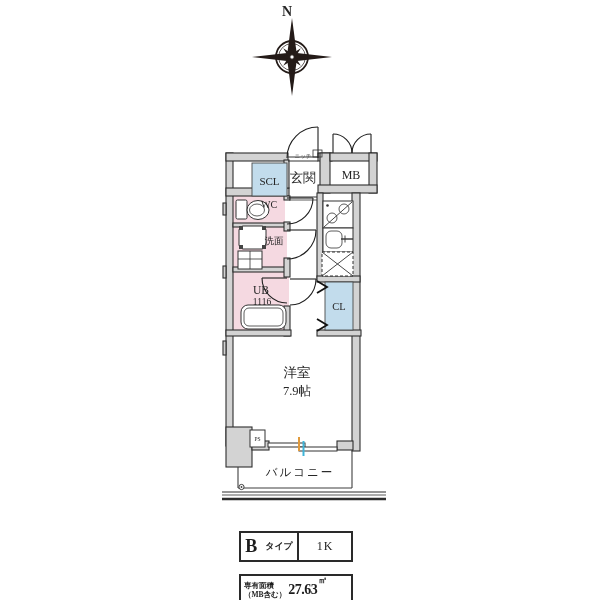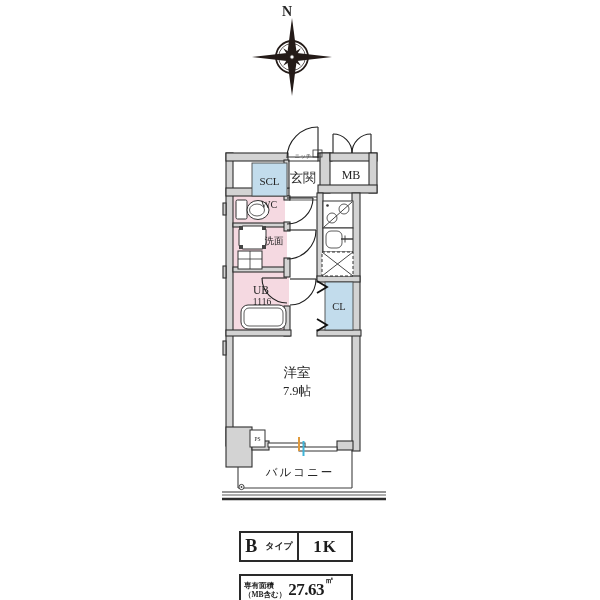--- a/index.html
+++ b/index.html
@@ -16,25 +16,25 @@
   .dash{fill:#ffffff;stroke:#333;stroke-width:1;stroke-dasharray:3 2;}
   .bline{stroke:#3f3f3f;stroke-width:1.1;fill:none;}
   .compass{fill:#241b18;}
   
   .spec{position:absolute;left:239px;top:531px;width:114px;color:#1c1c1c;}
   .spec .row{border:2px solid #2a2a2a;background:#fff;display:flex;align-items:stretch;box-sizing:border-box;}
   .spec .row1{height:31px;}
   .spec .row2{height:32px;margin-top:12px;align-items:center;padding:14px 3px;box-sizing:border-box;}
   .cell{display:flex;align-items:center;justify-content:center;}
   .cell-type{width:58px;border-right:2px solid #2a2a2a;box-sizing:border-box;}
-  .cell-layout{flex:1;font-weight:bold;font-size:17px;letter-spacing:1px;}
+  .cell-layout{flex:1;font-weight:normal;font-size:12px;letter-spacing:1px;}
   .t-big{font-size:18px;font-weight:bold;}
   .t-small{font-size:9px;font-weight:bold;margin-left:8px;}
   .area-label{font-size:7.5px;font-weight:bold;line-height:1.2;white-space:nowrap;}
-  .area-value{font-size:17px;font-weight:bold;margin-left:2px;letter-spacing:-0.5px;text-align:center;}
+  .area-value{font-size:14px;font-weight:bold;margin-left:2px;letter-spacing:-0.5px;text-align:center;}
   .area-unit{font-size:9px;font-weight:bold;margin-left:1px;align-self:flex-end;padding-bottom:3px;}
 </style>
 </head>
 <body>
 
 <div class="canvas">
 
 <svg width="600" height="600" viewBox="0 0 600 600">
 
   <g>

